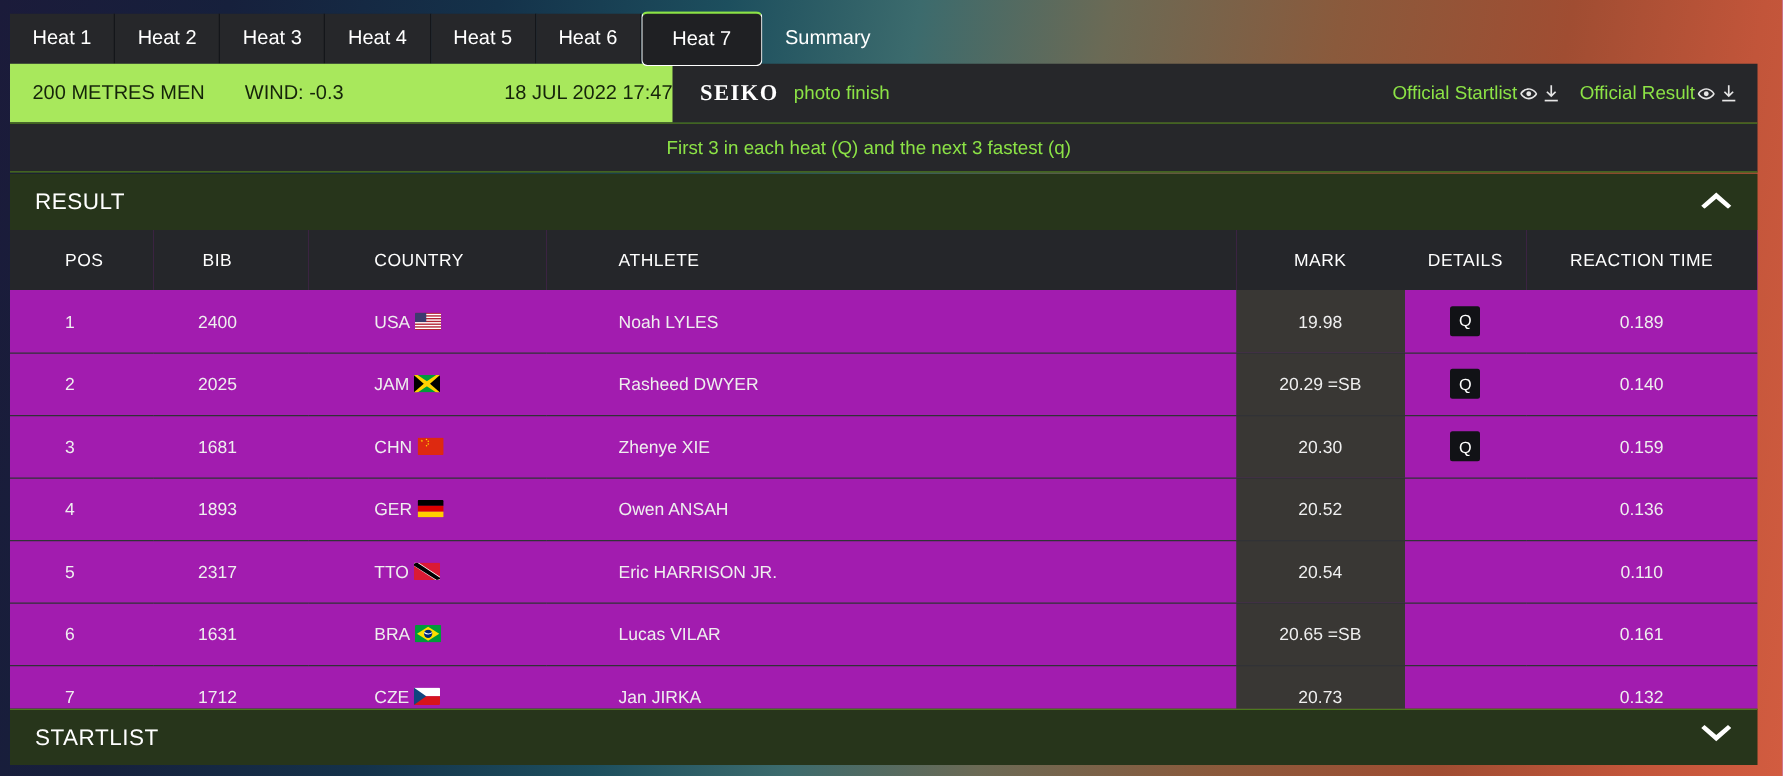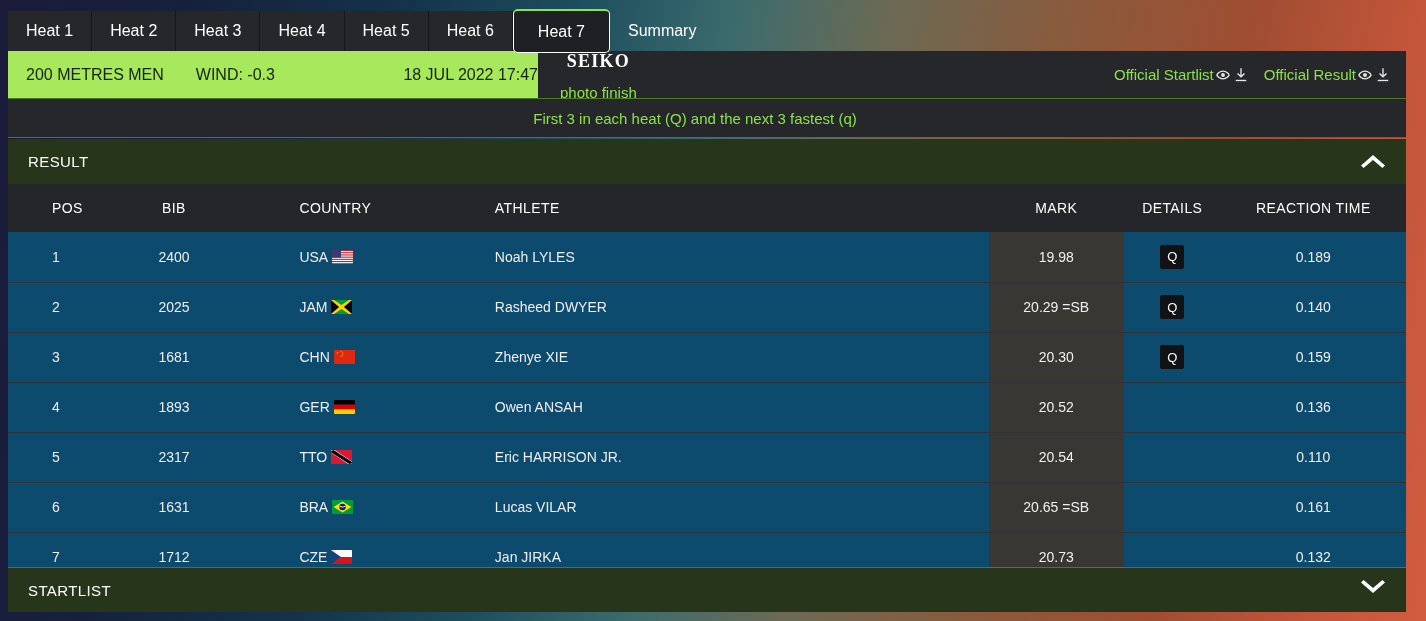--- a/index.html
+++ b/index.html
@@ -95,21 +95,20 @@
   }
   .greenbox .ev-name { margin-right: 32px; }
   .greenbox .ev-wind { margin-right: 0px; }
   .greenbox .ev-date { margin-left: auto; }
 
   .seikowrap {
     display: flex;
     align-items: center;
     padding-left: 22px;
     gap: 12px;
-    flex-direction: column;
   }
   .seiko-logo {
     font-family: "Liberation Serif", serif;
     font-weight: bold;
     font-size: 18px;
     letter-spacing: 1.2px;
     color: #ffffff;
   }
   .photo-finish { color: #8ce346; font-size: 15px; }
 
@@ -146,33 +145,33 @@
     position: absolute;
     left: 0;
     width: 1398px;
     height: 45px;
     background: #27351b;
     display: flex;
     align-items: center;
     padding: 0 20px;
     cursor: pointer;
   }
-  .section-head .sec-title { font-size: 15px; letter-spacing: .4px; }
+  .section-head .sec-title { font-size: 18px; letter-spacing: .4px; }
   .section-head .chev { margin-left: auto; }
   .chev svg { width: 26px; height: 16px; fill: #ffffff; }
 
   #result-head { top: 139px; }
   #startlist-head { top: 567px; border-top: 1px solid #4c7a1e; }
 
   .table-wrap {
     position: absolute;
     left: 0; top: 184px;
     width: 1398px;
     height: 383px;
-    background: #0c4a6e;
+    background: #a21caf;
     overflow: hidden;
   }
   table { width: 100%; border-collapse: collapse; table-layout: fixed; }
   thead th {
     height: 48px;
     font-size: 14px;
     font-weight: normal;
     color: #ffffff;
     letter-spacing: .4px;
     text-align: left;

